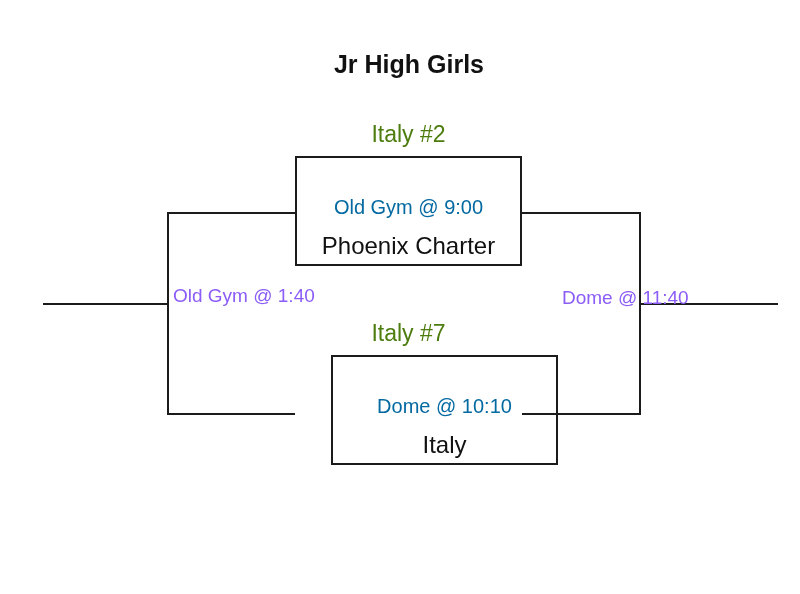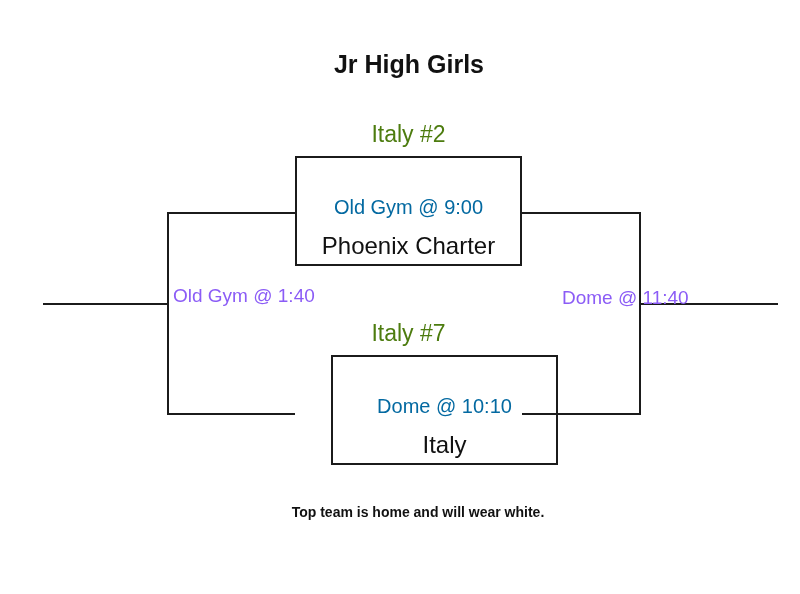--- a/index.html
+++ b/index.html
@@ -119,15 +119,14 @@
   <div class="bracket-line line-h" style="left:43px; top:303px; width:124px;"></div>
 
   <div class="bracket-line line-h" style="left:522px; top:212px; width:119px;"></div>
   <div class="bracket-line line-v" style="left:639px; top:212px; height:203px;"></div>
   <div class="bracket-line line-h" style="left:522px; top:413px; width:119px;"></div>
   <div class="bracket-line line-h" style="left:641px; top:303px; width:137px;"></div>
 
   <div class="time-label left">Old Gym @ 1:40</div>
   <div class="time-label right">Dome @ 11:40</div>
 
-  <div class="footer-note">Top team is home and will wear white.</div>
 
 </div>
 
 </body></html>

